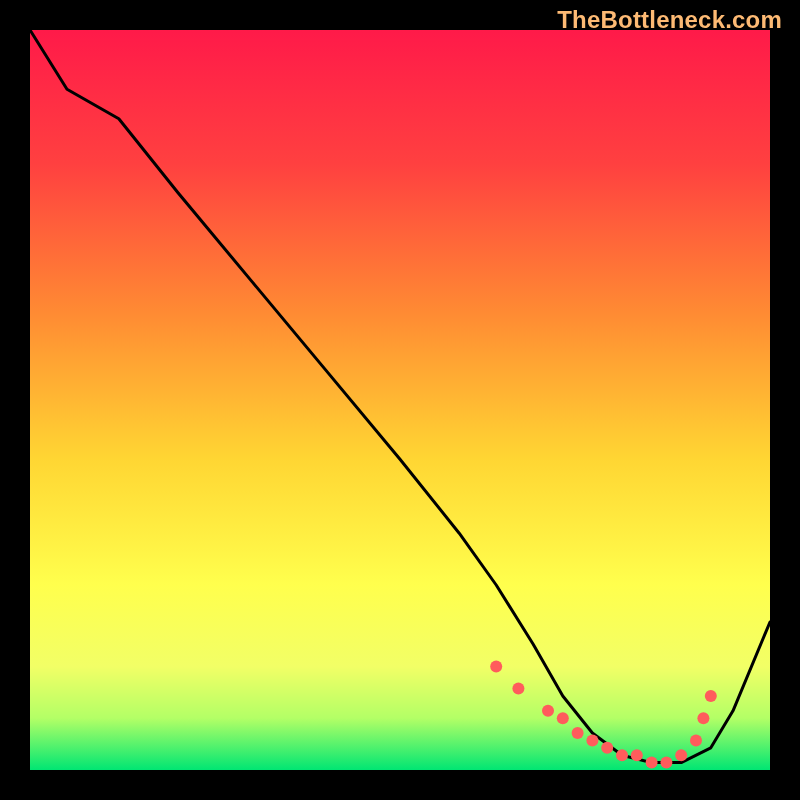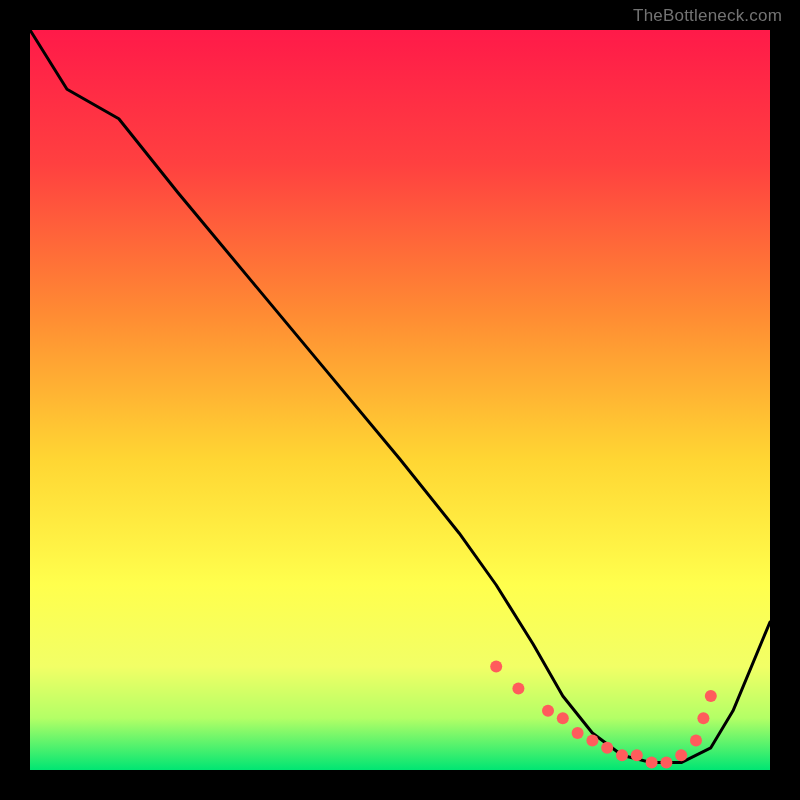--- a/index.html
+++ b/index.html
@@ -26,23 +26,23 @@
   }
   .plot-area svg {
     display: block;
     width: 100%;
     height: 100%;
   }
   .watermark {
     position: absolute;
     top: 6px;
     right: 18px;
-    color: #737373;
-    font-size: 17px;
-    font-weight: 400;
+    color: #fdba74;
+    font-size: 24px;
+    font-weight: 700;
     letter-spacing: 0.2px;
   }
 </style>
 </head>
 <body>
 
 <div class="frame">
 
   <div class="watermark">TheBottleneck.com</div>
 

